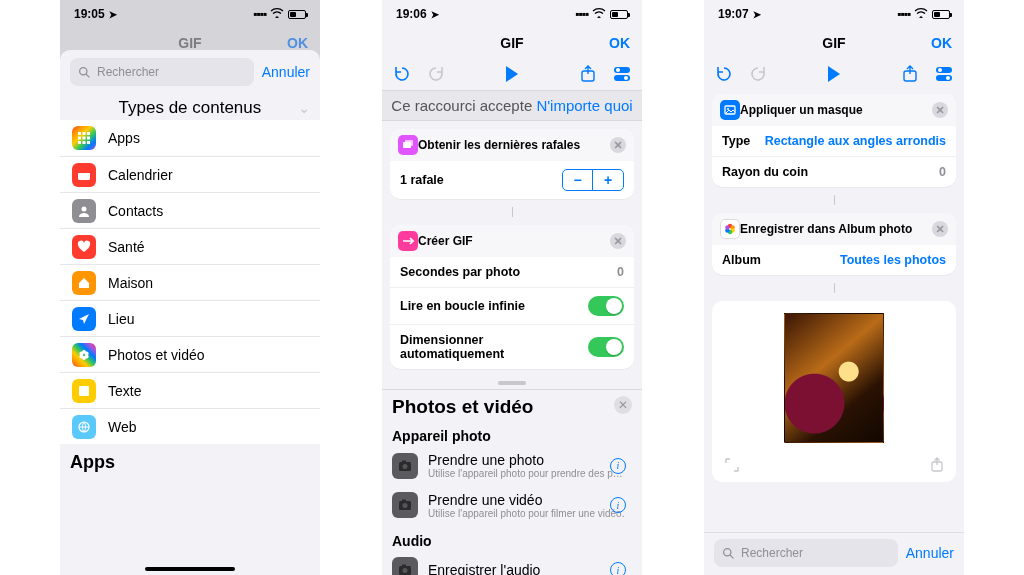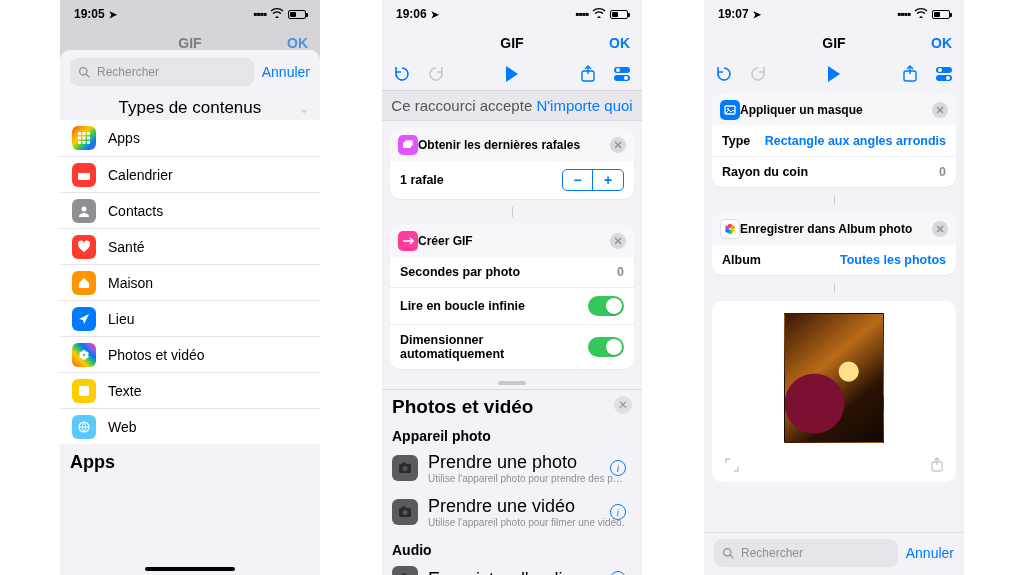--- a/index.html
+++ b/index.html
@@ -172,21 +172,21 @@
   .close-drawer{
     position:absolute; right:10px; top:6px; width:18px;height:18px;border-radius:50%;
     background:#dedee3;color:#97979e;display:flex;align-items:center;justify-content:center;font-size:12px;
   }
   .sub-h{font-size:14px;font-weight:700;padding:8px 0 2px 0;}
   .action-row{
     display:flex;align-items:center;gap:10px;padding:6px 0; position:relative;
   }
   .cam-icon{width:26px;height:26px;background:#5b5b5f;border-radius:6px;display:flex;align-items:center;justify-content:center;}
   .act-main{display:flex;flex-direction:column;line-height:1.15;}
-  .act-title{font-size:18px;}
+  .act-title{font-size:14px;}
   .act-sub{font-size:10px;color:#8e8e93;}
   .info-i{
     position:absolute;right:6px;width:16px;height:16px;border:1.2px solid #007aff;border-radius:50%;
     color:#007aff;display:flex;align-items:center;justify-content:center;font-size:10px;font-family:Georgia,serif;font-style:italic;
   }
 
   
   .card-row .vlink{color:#007aff;}
   .preview-card{
     background:#fff;margin:8px;border-radius:10px;padding:12px 12px 6px 12px;

